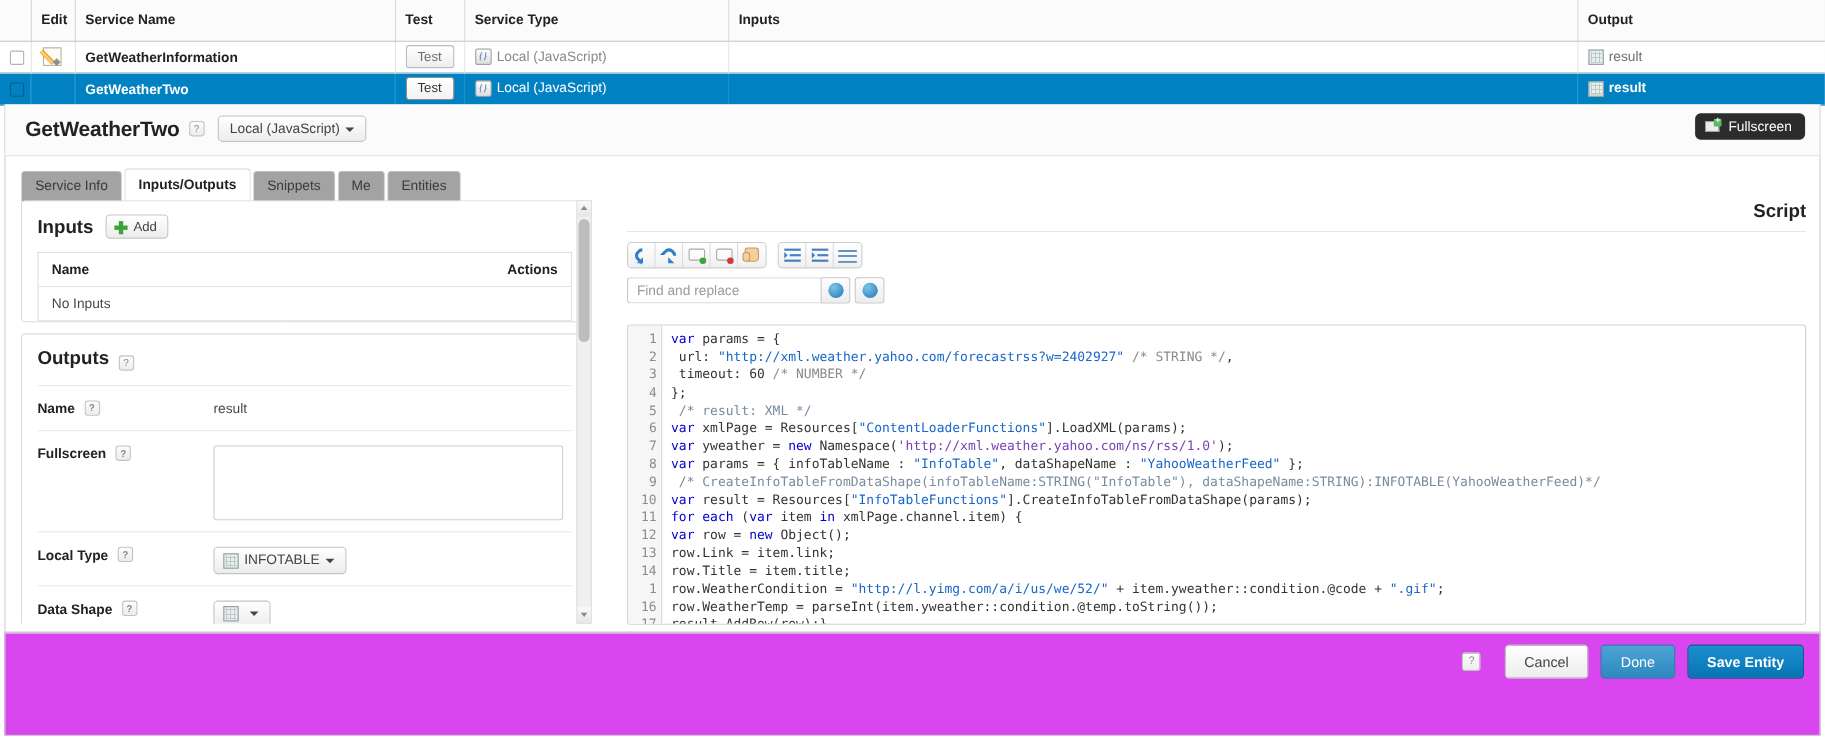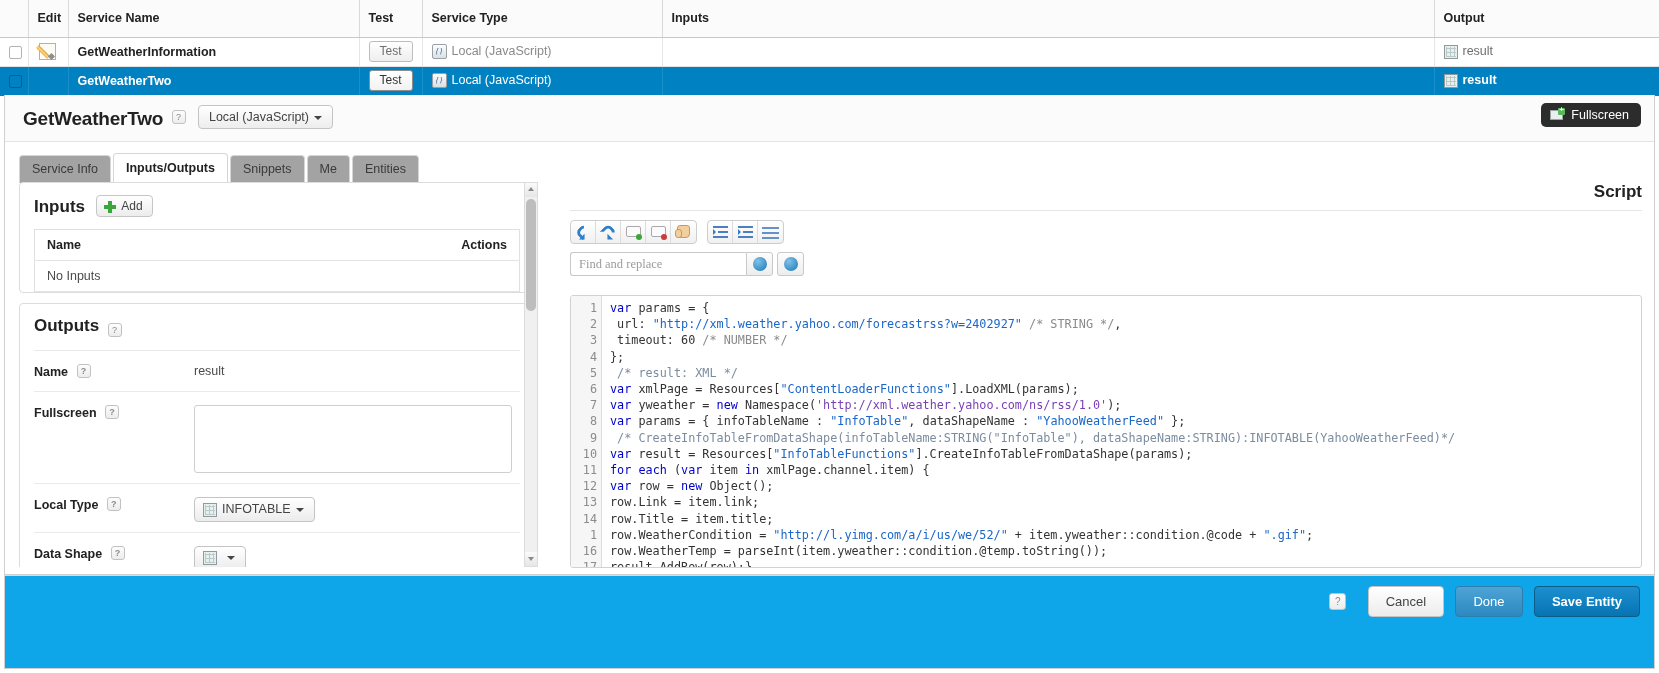--- a/index.html
+++ b/index.html
@@ -264,21 +264,21 @@
   .search-inp::placeholder { color:#9b9b9b; }
   .search-btn { width:29px; height:24px; border:1px solid #c9c9c9; border-radius:0 3px 3px 0;
     background:linear-gradient(#fdfdfd,#ededed); position:relative; cursor:pointer; }
   .mag { position:absolute; left:8px; top:5px; width:9px;height:9px; border:1.6px solid #6a7a86; border-radius:50%;}
   .mag::after { content:""; position:absolute; right:-4px; bottom:-3px; width:6px; height:1.8px; background:#6a7a86; transform:rotate(45deg);}
 
   .fr-wrap { display:inline-flex; vertical-align:middle; }
   .fr-inp {
     width:176px; height:24px; border:1px solid #c9c9c9; border-right:none;
     border-radius:3px 0 0 3px; padding:0 8px; font-size:12.5px; color:#333;
-    background:#fff; outline:none; font-family:Liberation Serif, serif;
+    background:#fff; outline:none; font-family:Liberation Sans, sans-serif;
   }
   .fr-inp::placeholder { color:#9b9b9b; }
   .fr-btn { width:27px; height:24px; border:1px solid #c9c9c9; border-radius:0 3px 3px 0;
     background:linear-gradient(#fdfdfd,#ededed); position:relative; cursor:pointer;}
   .fr-btn2 { width:27px; height:24px; border:1px solid #c9c9c9; border-radius:3px;
     background:linear-gradient(#fdfdfd,#ededed); position:relative; cursor:pointer; margin-left:4px;}
   .ico-blue-circ { position:absolute; left:6px; top:4px; width:14px;height:14px; border-radius:50%;
     background:radial-gradient(circle at 35% 30%, #7fc2e8, #1c78b5); }
 
   
@@ -295,21 +295,21 @@
   .codearea { position:absolute; left:32px; top:0; right:0; height:100%; padding:4px 0 0 7px; white-space:pre; overflow:hidden;}
   .kw   { color:#0000cc; font-weight:normal; }
   .str  { color:#1a66c9; }
   .str2 { color:#7a3fb5; }
   .cmt  { color:#8a8a8a; }
   .cmt2 { color:#7b8ca0; }
 
   
   .footer {
     position:absolute; left:4px; top:575px; width:1651px; height:94px;
-    background:#0ea5e9; border:1px solid #d0d0d0; border-top:1px solid #dcdcdc;
+    background:#d946ef; border:1px solid #d0d0d0; border-top:1px solid #dcdcdc;
   }
   .footer-inner { position:absolute; right:14px; top:10px; }
   .f-help {
     display:inline-block; width:17px;height:17px; line-height:15px; text-align:center;
     border:1px solid #c2c2c2; border-radius:3px; background:linear-gradient(#fdfdfd,#ececec);
     font-size:10px; color:#8a8a8a; vertical-align:middle; margin-right:10px; cursor:pointer;
   }
   .fbtn {
     display:inline-block; vertical-align:middle; margin-left:8px;
     padding:7px 17px; font-size:13px; border-radius:4px; cursor:pointer;

